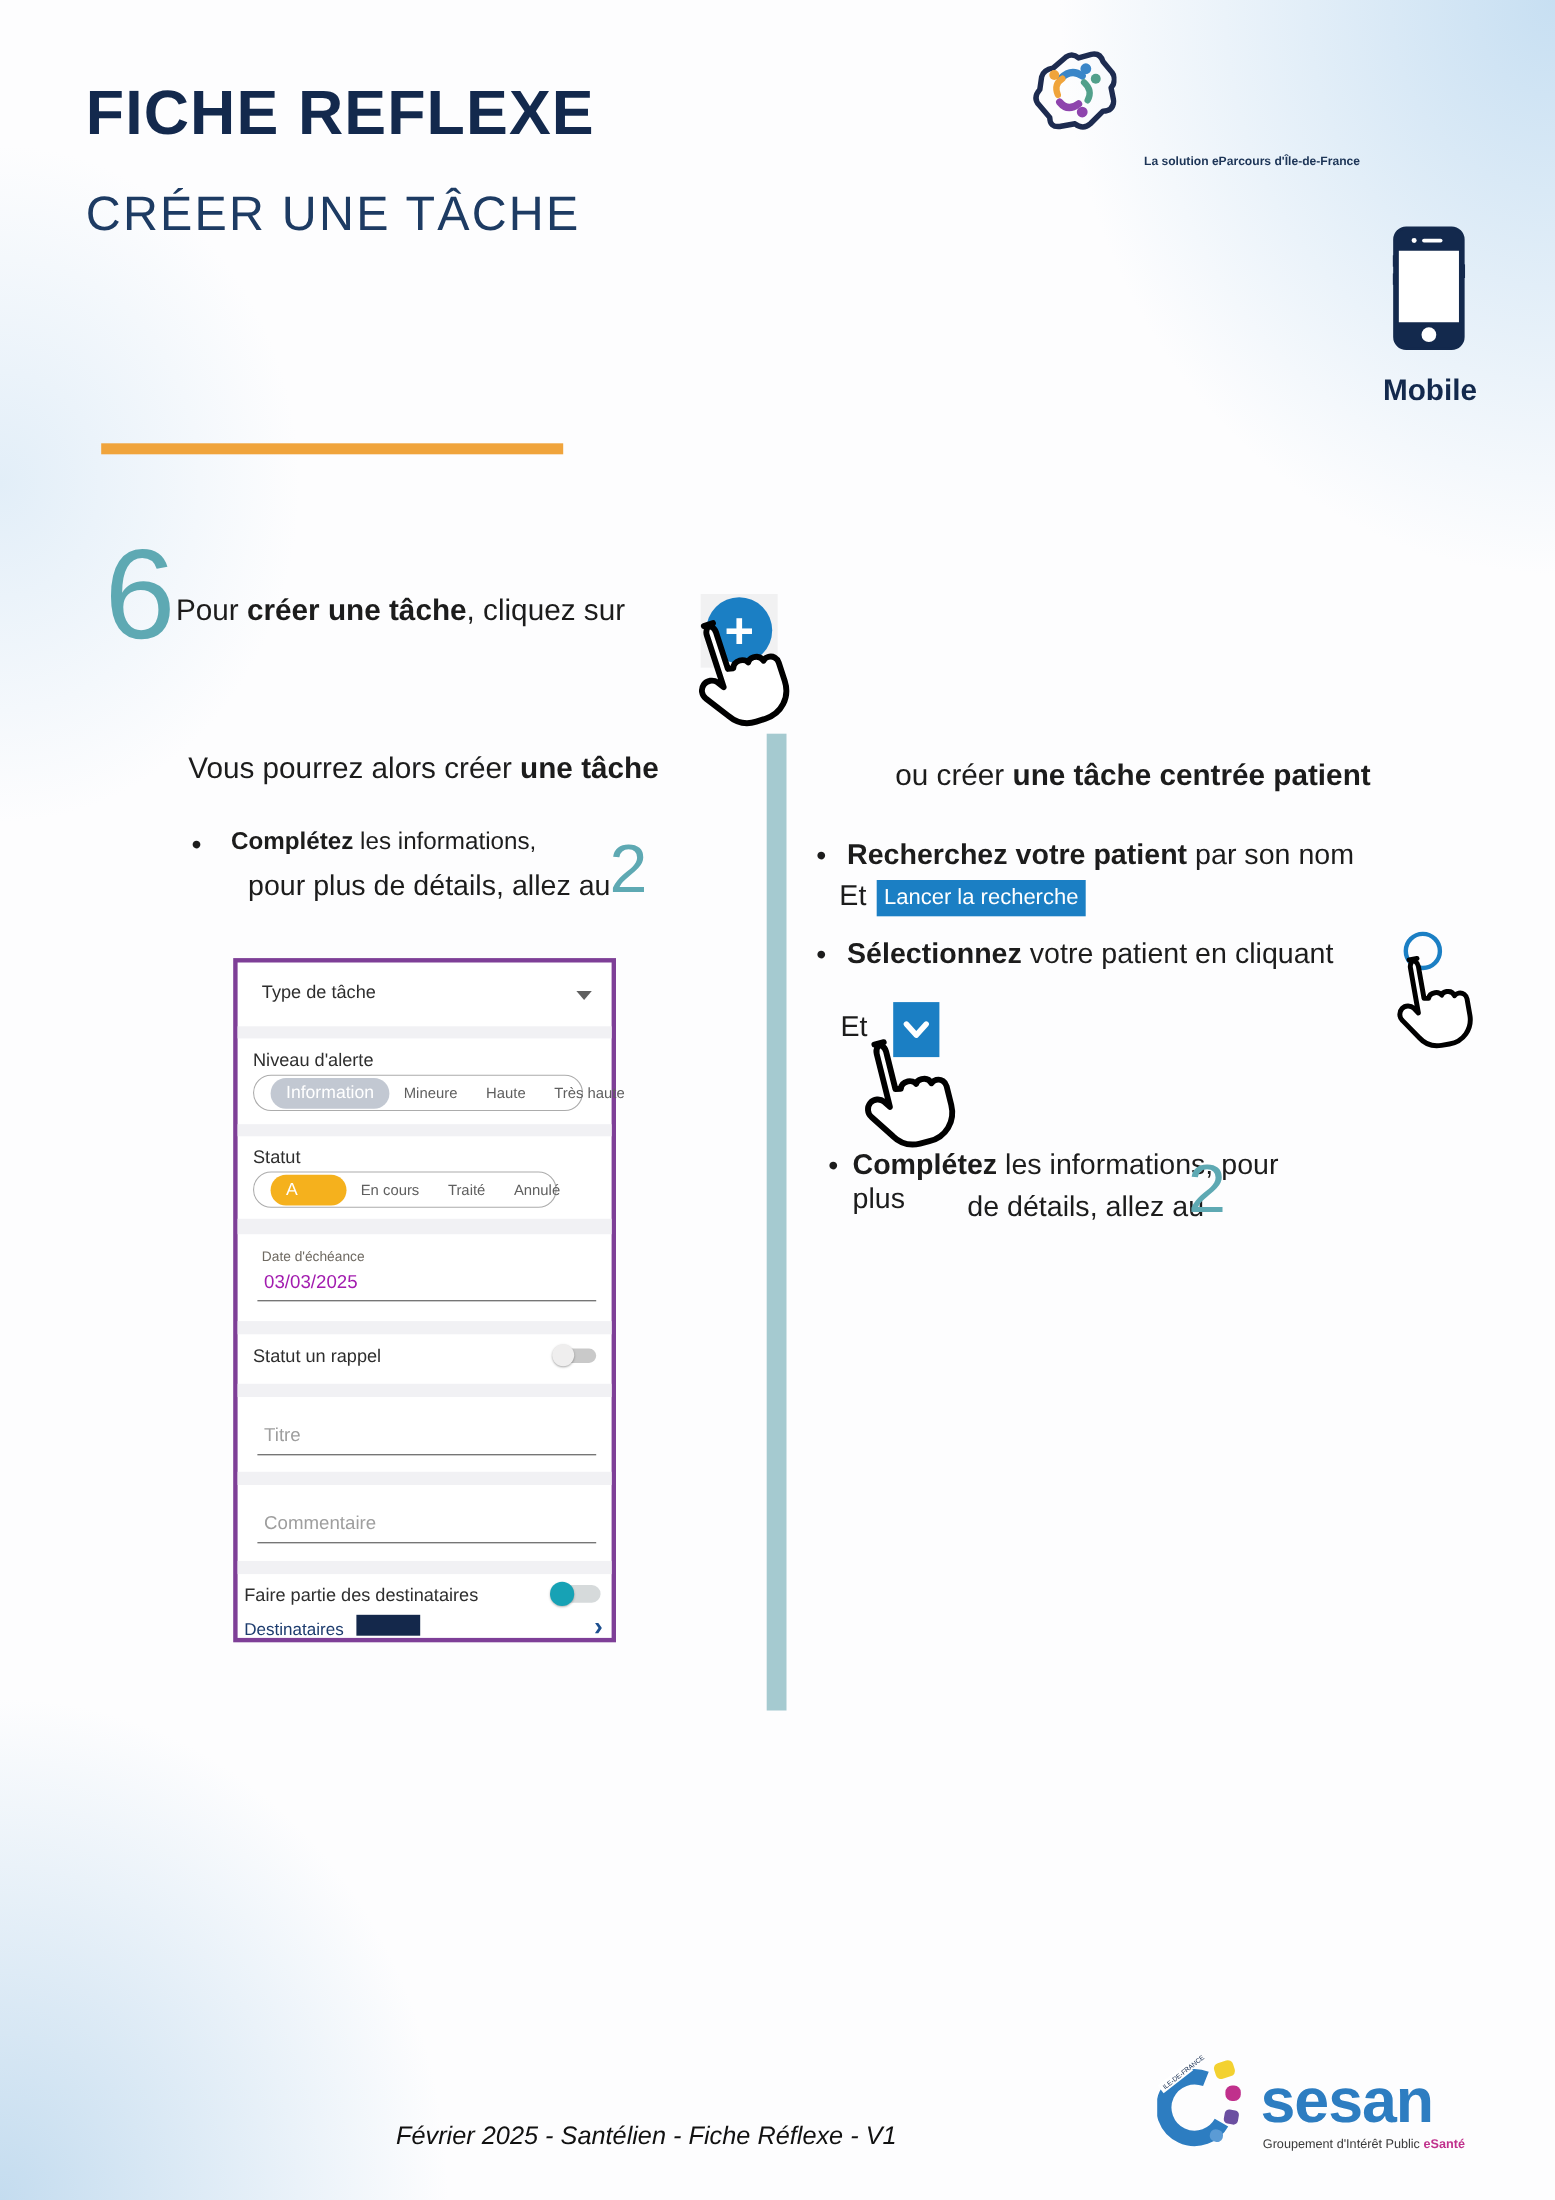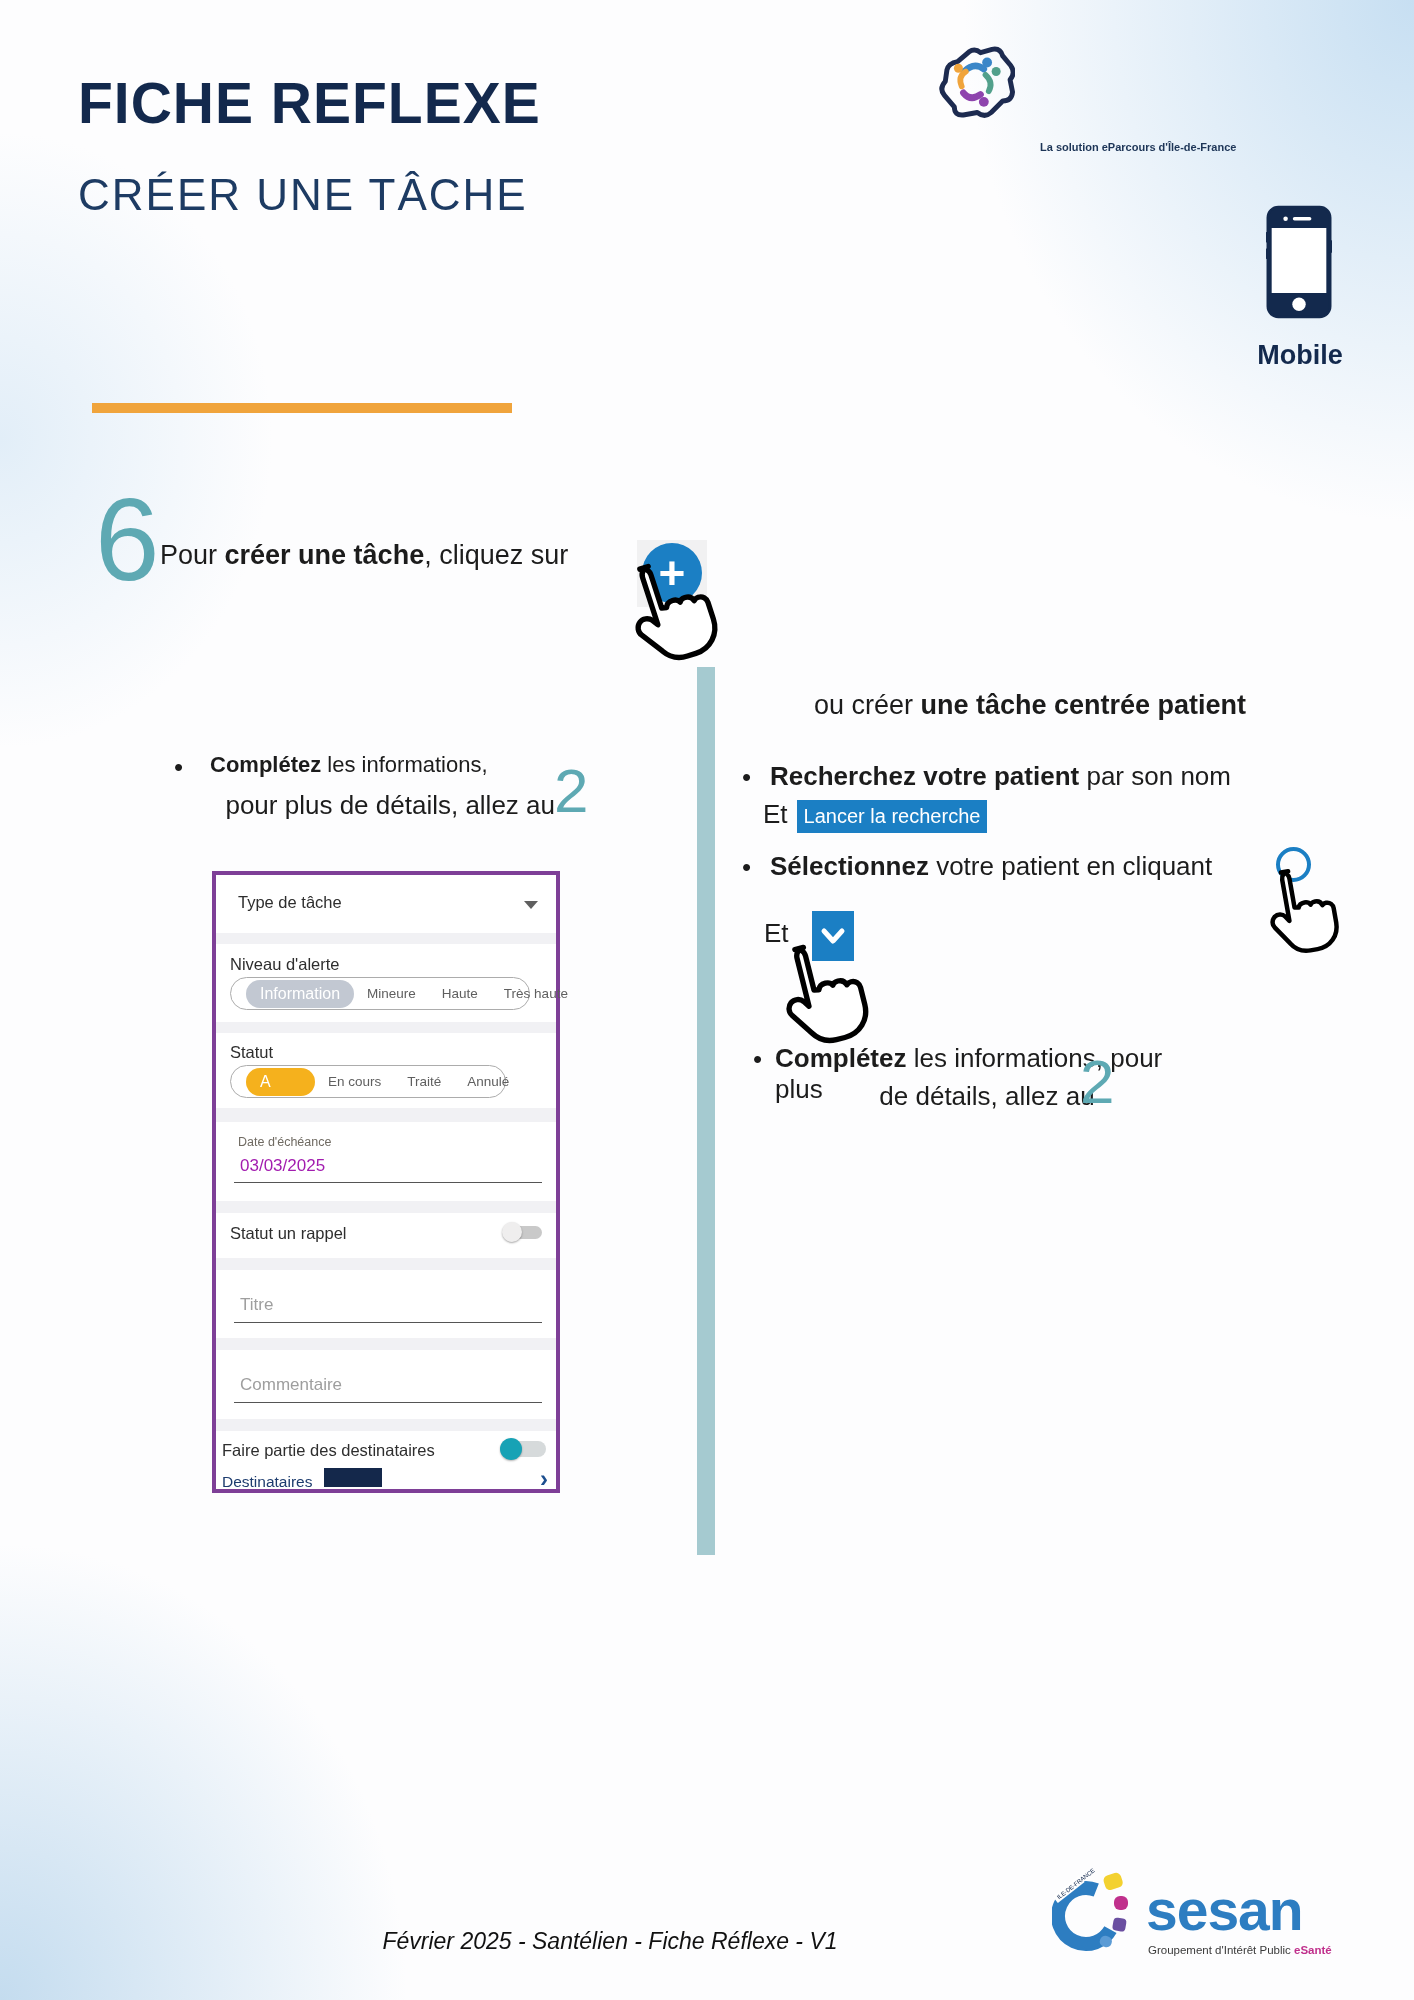--- a/index.html
+++ b/index.html
@@ -75,21 +75,21 @@
   .radio-ring{left:1276px;top:847px;width:27px;height:27px;border:4px solid #1b7fc4;border-radius:50%;background:transparent;}
   .hand-ring{left:1254px;top:864px;width:84px;height:94px;transform:rotate(-10deg);}
   .rc-et2{left:764px;top:918px;font-size:26px;}
   .check-box{left:812px;top:911px;width:42px;height:50px;background:#1b7fc4;display:flex;align-items:center;justify-content:center;}
   .hand-check{left:766px;top:938px;width:100px;height:112px;transform:rotate(-14deg);}
   .rc-dot3{left:753px;top:1044px;font-size:26px;}
   .rc-b3l1{left:775px;top:1043px;width:420px;font-size:26px;}
   .rc-b3l2{left:847px;top:1081px;width:280px;text-align:center;font-size:26px;}
   .rc-ref{left:1080px;top:1051px;}
   
-  .footer-text{left:360px;top:1928px;width:500px;text-align:center;font-size:23px;font-style:italic;font-weight:500;color:#111;}
+  .footer-text{left:360px;top:1928px;width:500px;font-size:23px;font-style:italic;font-weight:500;color:#111;}
   .sesan-mark{left:1052px;top:1866px;width:96px;height:100px;}
   .sesan-name{left:1146px;top:1882px;font-size:57px;font-weight:700;color:#2d7dc1;letter-spacing:-1px;line-height:1;}
   .sesan-sub{left:1148px;top:1944px;font-size:11.5px;color:#3a3a3a;}
   .sesan-sub .acc{color:#c0308c;font-weight:700;}
 </style>
 </head>
 <body>
 
 <svg width="0" height="0" style="position:absolute">
   <symbol id="hand" viewBox="0 0 100 115">
@@ -133,20 +133,21 @@
   <div class="abs step-number">6</div>
   <div class="abs step-text"><span>Pour </span><span class="b">créer une tâche</span><span>, cliquez sur</span></div>
   <div class="abs plus-tile"></div>
   <div class="abs plus-circle">+</div>
   <svg class="abs hand hand-plus">
       <use href="#hand"></use>
     </svg>
 
   <div class="abs divider"></div>
 
+  <div class="abs lc-header"><span>Vous pourrez alors créer </span><span class="b">une tâche</span></div>
   <div class="abs lc-dot">•</div>
   <div class="abs lc-line1"><span class="b">Complétez</span><span> les informations,</span></div>
   <div class="abs lc-line2">pour plus de détails, allez au</div>
   <div class="abs ref-num lc-ref">2</div>
 
   <div class="abs form-box">
     <div class="f-label" style="left:22px;top:18px;">Type de tâche</div>
     <div class="caret"></div>
     <div class="sep" style="top:58px;height:11px;"></div>
 

